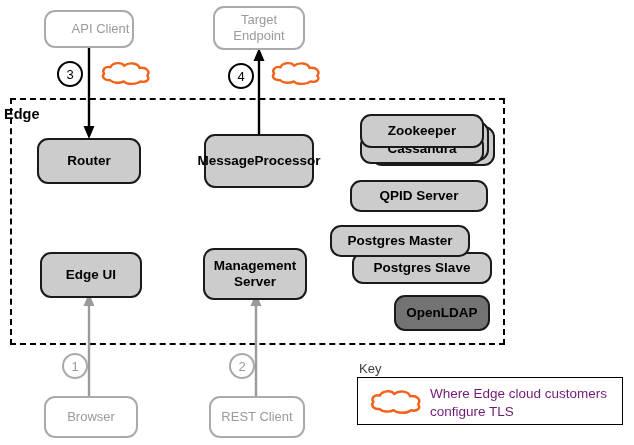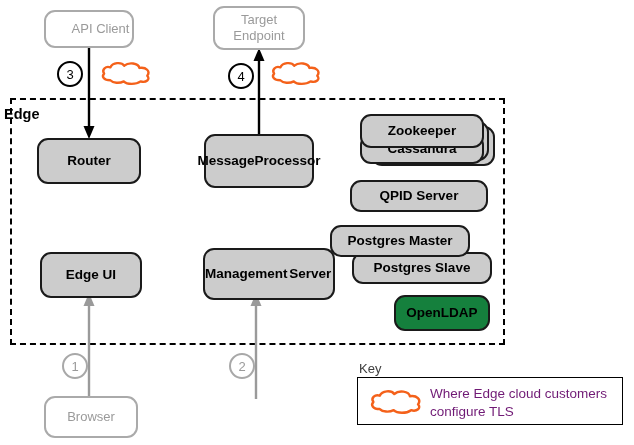--- a/index.html
+++ b/index.html
@@ -32,21 +32,21 @@
   
   .node.solid {
     background: #cccccc;
     border: 2.5px solid #1a1a1a;
     color: #000000;
     font-weight: bold;
     font-size: 13.5px;
   }
   
   .node.light {
-    background: #15803d;
+    background: #737373;
     border: 2.5px solid #1a1a1a;
     color: #000000;
     font-weight: bold;
     font-size: 13.5px;
   }
   
   .node.ghost {
     background: #ffffff;
     border: 2px solid #aaaaaa;
     color: #9a9a9a;
@@ -166,35 +166,38 @@
 
   <div class="node ghost" style="left:213px; top:6px; width:92px; height:44px; flex-direction:column;text-align:center;">
     <span class="lbl">Target</span>
     <span class="lbl">Endpoint</span>
   </div>
 
   <div class="node ghost" style="left:44px; top:396px; width:94px; height:42px;">
     <span class="lbl">Browser</span>
   </div>
 
+  <div class="node ghost" style="left:209px; top:396px; width:96px; height:42px;">
+    <span class="lbl">REST Client</span>
+  </div>
 
   <div class="node solid" style="left:37px; top:138px; width:104px; height:46px;">
     <span class="lbl">Router</span>
   </div>
 
   <div class="node solid" style="left:204px; top:134px; width:110px; height:54px; flex-direction:row;">
     <span class="lbl">Message</span>
     <span class="lbl">Processor</span>
   </div>
 
   <div class="node solid" style="left:40px; top:252px; width:102px; height:46px;">
     <span class="lbl">Edge UI</span>
   </div>
 
-  <div class="node solid" style="left:203px; top:248px; width:132px; height:52px; flex-direction:row;">
+  <div class="node solid" style="left:203px; top:248px; width:104px; height:52px; flex-direction:column;">
     <span class="lbl">Management</span>
     <span class="lbl">Server</span>
   </div>
 
   <div class="stack-layer" style="left:371px; top:126px; width:124px; height:40px;"></div>
   <div class="stack-layer" style="left:365px; top:121px; width:124px; height:40px;"></div>
 
   <div class="node solid" style="left:360px; top:134px; width:124px; height:30px;">
     <span class="lbl">Cassandra</span>
   </div>

